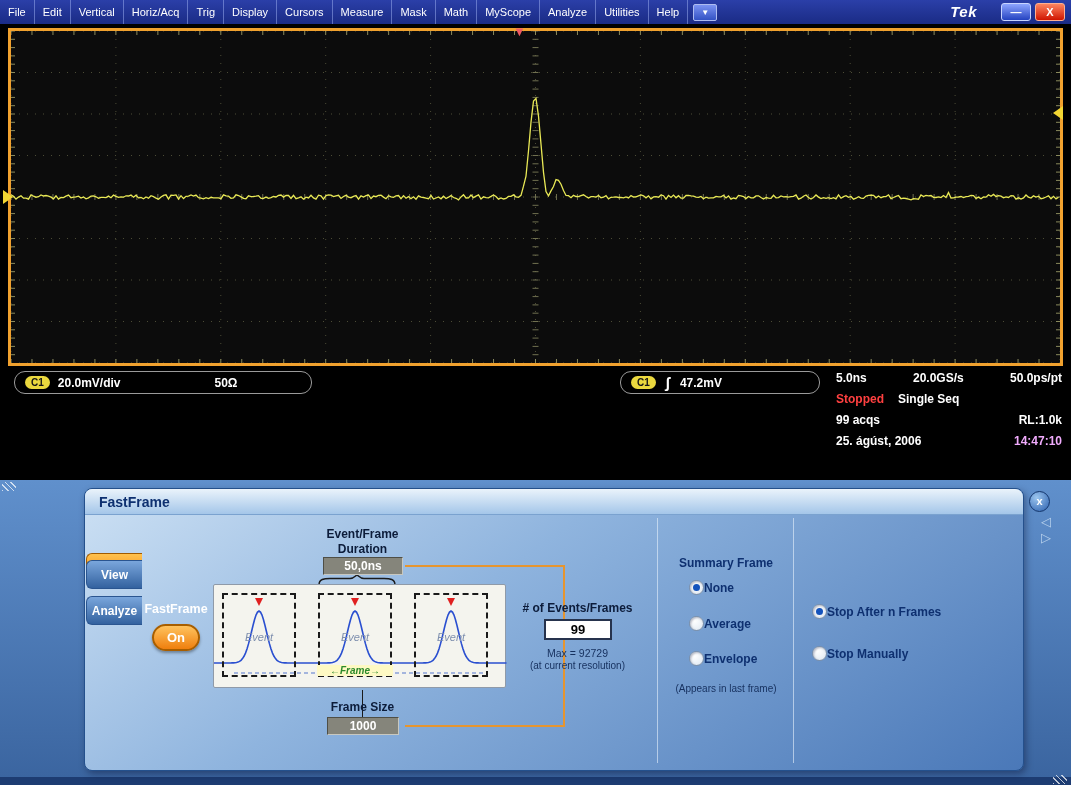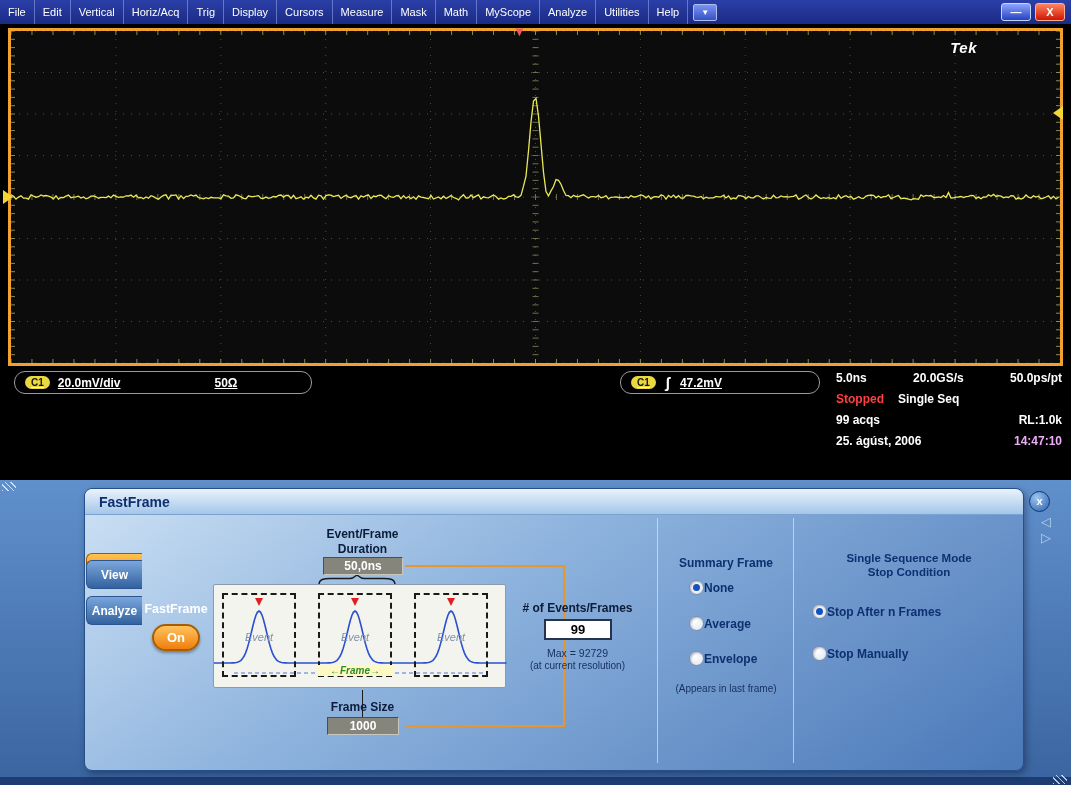--- a/index.html
+++ b/index.html
@@ -9,42 +9,42 @@
   
   #menubar { position:absolute; left:0; top:0; width:100%; height:24px;
     background:linear-gradient(#2b3fa8,#1a2b85); display:flex; align-items:center;
     color:#fff; font-size:11px; z-index:30; }
   .menu-item { padding:0 8px; height:100%; display:flex; align-items:center;
     border-right:1px solid rgba(150,168,235,0.55); white-space:nowrap; cursor:default; }
   .menu-more { width:24px; height:17px; margin-left:5px; border-radius:2px;
     background:linear-gradient(#7b93f2,#3352c4); border:1px solid #aebcf0;
     display:flex; align-items:center; justify-content:center; font-size:8px; color:#fff; }
   #tek-logo { position:absolute; right:94px; top:3px; color:#fff; font-weight:bold;
-    font-style:italic; font-size:15px; letter-spacing:0.5px;margin-top:36px; }
+    font-style:italic; font-size:15px; letter-spacing:0.5px; }
   .win-btn { position:absolute; top:3px; width:30px; height:18px; border-radius:3px;
     color:#fff; text-align:center; line-height:16px; font-size:11px; font-weight:bold; }
   #btn-min { right:40px; background:linear-gradient(#8da5ff,#2442c0); border:1px solid #c8d4ff; }
   #btn-close { right:6px; background:linear-gradient(#ff8560,#cf1500); border:1px solid #ffb090; }
 
   
   #wave { position:absolute; left:8px; top:28px; width:1055px; height:338px;
     background:#0c0c0c; border:3px solid #f0a12e; }
   #wave-svg { position:absolute; left:0; top:0; }
   #trig-marker { position:absolute; left:513px; top:24px; color:#ef5a62; font-size:13px; z-index:5; }
   #ch-arrow { position:absolute; left:3px; top:190px; width:0; height:0;
     border-top:7px solid transparent; border-bottom:7px solid transparent;
     border-left:10px solid #f2d633; z-index:5; }
   #trig-arrow { position:absolute; left:1053px; top:106px; width:0; height:0;
     border-top:7px solid transparent; border-bottom:7px solid transparent;
     border-right:10px solid #f2d633; z-index:5; }
 
   
   .rbox { position:absolute; height:23px; border:1px solid #9a9a9a; border-radius:11px;
     background:#000; display:flex; align-items:center; gap:8px; padding:0 10px;
-    color:#fff; font-size:12px; font-weight:bold;text-decoration:underline; }
+    color:#fff; font-size:12px; font-weight:bold; }
   .c1badge { background:#ead83e; color:#151515; font-size:10px; font-weight:bold;
     padding:1px 6px; border-radius:8px; }
   #ch-box { left:14px; top:371px; width:298px; }
   #ch-box .ohm { margin-left:86px; }
   #trig-box { left:620px; top:371px; width:200px; }
   .slope { font-size:15px; font-style:italic; margin:0 2px; }
   #horiz-readout { position:absolute; left:836px; top:371px; width:226px; color:#fff;
     font-size:12px; font-weight:bold; }
   .hrow { display:flex; justify-content:space-between; margin-bottom:7px; }
   .hrow2 { display:flex; gap:14px; margin-bottom:7px; }
@@ -545,24 +545,20 @@
   <div class="radio-row" style="left:689px; top:616px;text-align:right;">
     <span class="radio"></span>
     <span class="rlabel">Average</span>
   </div>
   <div class="radio-row" style="left:689px; top:651px;">
     <span class="radio"></span>
     <span class="rlabel">Envelope</span>
   </div>
   <div class="small-note" style="left:658px; top:683px; width:136px;">(Appears in last frame)</div>
 
-  <div class="navy-label" style="left:800px; top:551px; width:218px; font-size:11.5px; line-height:14px;">
-    <div>Single Sequence Mode</div>
-    <div>Stop Condition</div>
-  </div>
   <div class="radio-row" style="left:812px; top:604px;">
     <span class="radio sel"></span>
     <span class="rlabel">Stop After n Frames</span>
   </div>
   <div class="radio-row" style="left:812px; top:646px;">
     <span class="radio"></span>
     <span class="rlabel">Stop Manually</span>
   </div>
 
 </div>

